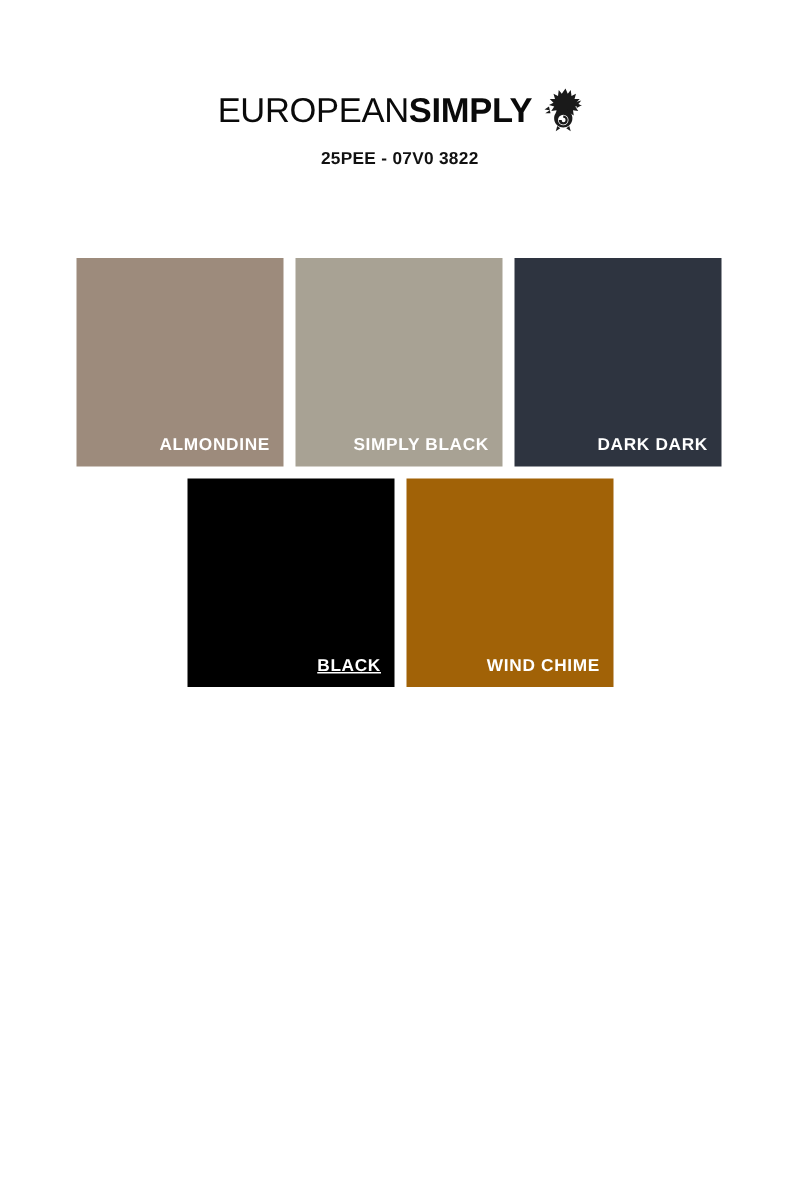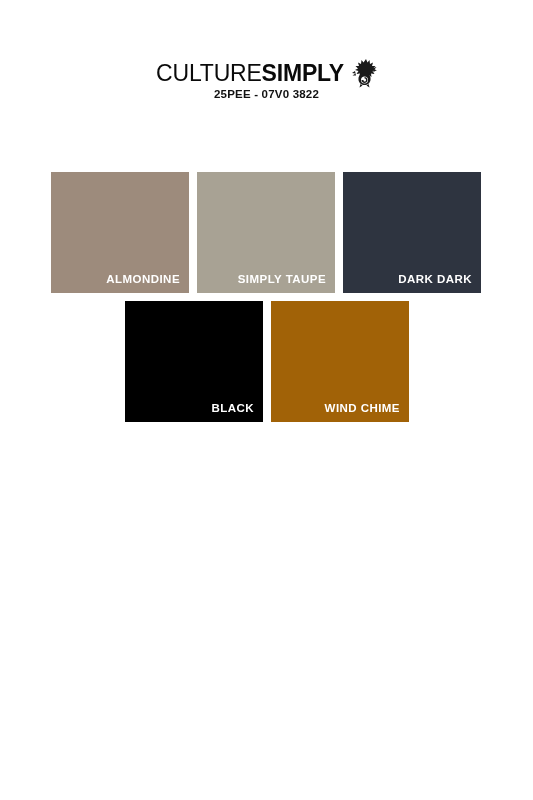--- a/index.html
+++ b/index.html
@@ -60,20 +60,21 @@
     line-height: 0;
     vertical-align: middle;
   }
   .brand-crest svg {
     display: block;
     width: 26px;
     height: 30px;
   }
 
   .style-code {
+    margin-top: 12px;
     font-size: 11.5px;
     font-weight: 700;
     letter-spacing: 0.2px;
     color: #111111;
   }
 
   
   .palette {
     position: absolute;
     top: 172px;
@@ -91,21 +92,21 @@
   }
   .swatch-row-secondary {
     margin-top: 8px;
     padding-left: 125px;
     padding-right: 125px;
   }
 
   .swatch {
     position: relative;
     width: 138px;
-    height: 121px;
+    height: 139px;
     flex: 0 0 138px;
     box-sizing: border-box;
   }
 
   .swatch-label {
     position: absolute;
     right: 9px;
     bottom: 8px;
     left: 6px;
     text-align: right;
@@ -116,21 +117,21 @@
     white-space: nowrap;
   }
 </style>
 </head>
 <body style="background-color: rgb(255, 255, 255);">
 
 <div class="sheet">
 
   <div class="header">
     <div class="brand-lockup">
-      <span class="brand-wordmark"><span class="brand-light">CULTURE</span><span class="brand-bold">SIMPLY</span></span>
+      <span class="brand-wordmark"><span class="brand-light">EUROPEAN</span><span class="brand-bold">SIMPLY</span></span>
       <span class="brand-crest">
         <svg viewBox="0 0 52 60" xmlns="http://www.w3.org/2000/svg" aria-hidden="true">
           <g fill="#1a1a1a">
             <path d="M30 2 L33 9 L37 4 L38 12 L44 9 L42 16 L49 16 L44 21 L50 24 L43 26 L47 32 L40 31 L41 38 L35 34 L33 41 L29 35 L25 41 L23 34 L17 38 L18 31 L11 32 L15 26 L8 24 L14 21 L9 16 L16 16 L14 9 L20 12 L21 4 L25 9 Z"></path>
             <path d="M22 30 C17 33 14 38 15 44 C16 50 21 54 27 54 C33 54 38 50 39 44 C40 38 37 33 32 30 Z"></path>
             <circle cx="27" cy="44" r="7" fill="#ffffff"></circle>
             <path d="M27 38 C30 38 33 40 33 44 C33 48 30 50 27 50 C24 50 21 48 21 44 L25 44 C25 46 26 47 27 47 C29 47 30 46 30 44 C30 42 29 41 27 41 Z"></path>
             <path d="M8 26 L2 30 L9 31 L3 35 L10 35 Z"></path>
             <path d="M44 20 L51 18 L46 24 L52 24 L45 28 Z"></path>
             <path d="M19 52 L17 59 L23 55 Z"></path>
@@ -142,30 +143,30 @@
     <div class="style-code">25PEE - 07V0 3822</div>
   </div>
 
   <div class="palette">
 
     <div class="swatch-row swatch-row-primary">
       <div class="swatch" style="background-color: rgb(157, 139, 124);">
         <span class="swatch-label" style="color: rgb(255, 255, 255);">ALMONDINE</span>
       </div>
       <div class="swatch" style="background-color: rgb(168, 162, 148);">
-        <span class="swatch-label" style="color: rgb(255, 255, 255);">SIMPLY TAUPE</span>
+        <span class="swatch-label" style="color: rgb(255, 255, 255);">SIMPLY BLACK</span>
       </div>
       <div class="swatch" style="background-color: rgb(46, 52, 64);">
         <span class="swatch-label" style="color: rgb(255, 255, 255);">DARK DARK</span>
       </div>
     </div>
 
     <div class="swatch-row swatch-row-secondary">
       <div class="swatch" style="background-color: rgb(0, 0, 0);">
-        <span class="swatch-label" style="color: rgb(255, 255, 255);">BLACK</span>
+        <span class="swatch-label" style="color: rgb(255, 255, 255); text-decoration: underline;">BLACK</span>
       </div>
       <div class="swatch" style="background-color: #a16207;">
         <span class="swatch-label" style="color: rgb(255, 255, 255);">WIND CHIME</span>
       </div>
     </div>
 
   </div>
 </div>
 
 </body></html>

